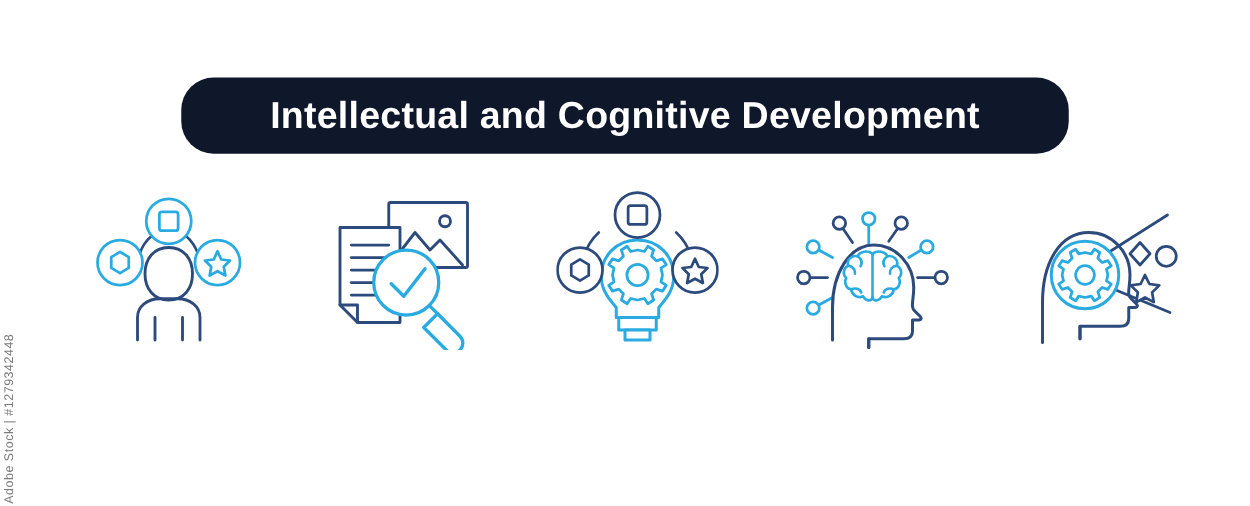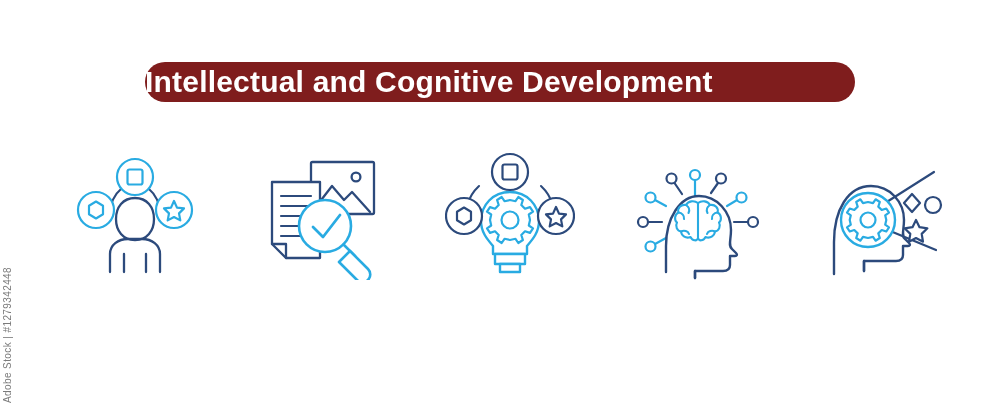--- a/index.html
+++ b/index.html
@@ -14,25 +14,26 @@
     overflow: hidden;
     font-family: "Liberation Sans", sans-serif;
   }
 
   
   #title-bar {
     position: absolute;
     left: 145px;
     top: 62px;
     width: 710px;
-    height: 40px;
-    background: #7f1d1d;
+    height: 61px;
+    background: #0f172a;
     border-radius: 26px;
     display: flex;
     align-items: center;
+    justify-content: center;
   }
   #title-text {
     color: #ffffff;
     font-family: "Liberation Sans", sans-serif;
     font-weight: bold;
     font-size: 30px;
     letter-spacing: 0.2px;
     white-space: nowrap;
   }
 

